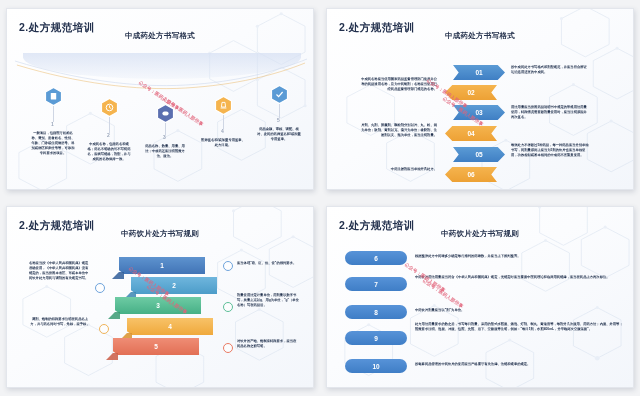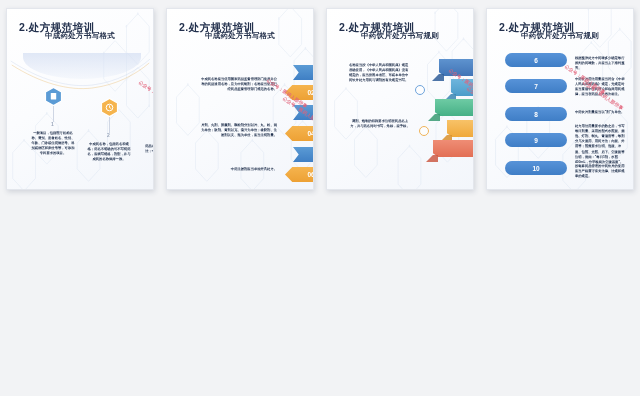--- a/index.html
+++ b/index.html
@@ -5,21 +5,21 @@
   html,body{margin:0;padding:0;}
   body{
     width:640px;height:396px;
     background:#f2f3f5;
     font-family:"Liberation Sans","DejaVu Sans",sans-serif;
     overflow:hidden;
   }
   .deck{
     width:640px;height:396px;
     display:grid;
-    grid-template-columns:1fr 1fr 1fr 1fr;
+    grid-template-columns:1fr 1fr;
     grid-template-rows:1fr 1fr;
     box-sizing:border-box;
   }
   .slide{
     position:relative;
     margin:8px 6px;
     background:linear-gradient(150deg,#ffffff 0%,#fbfcfe 45%,#f3f6fb 100%);
     border:1px solid #e3e6ec;
     box-shadow:1px 2px 5px rgba(40,50,80,.16);
     overflow:hidden;

